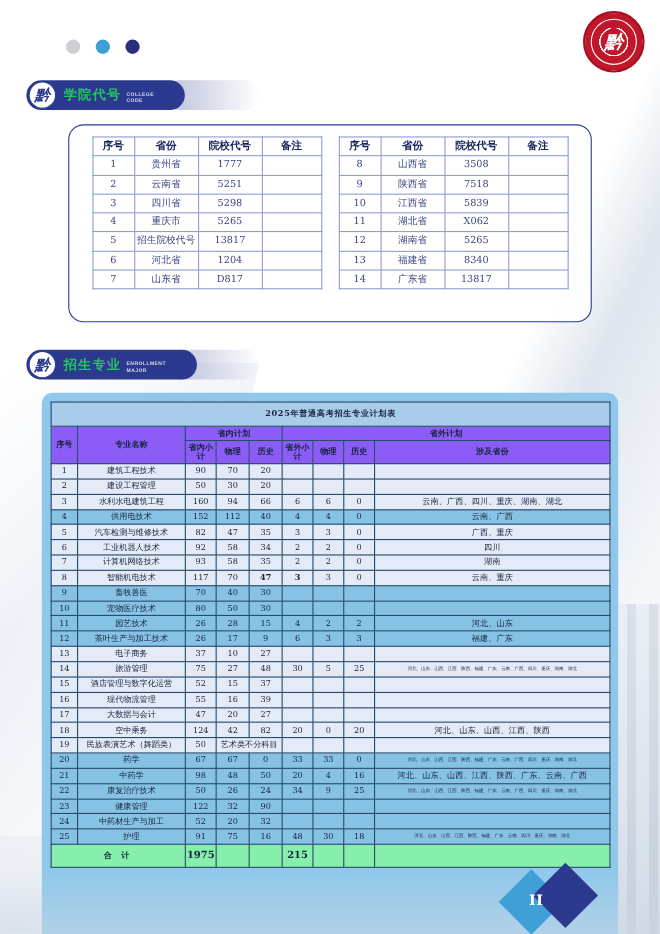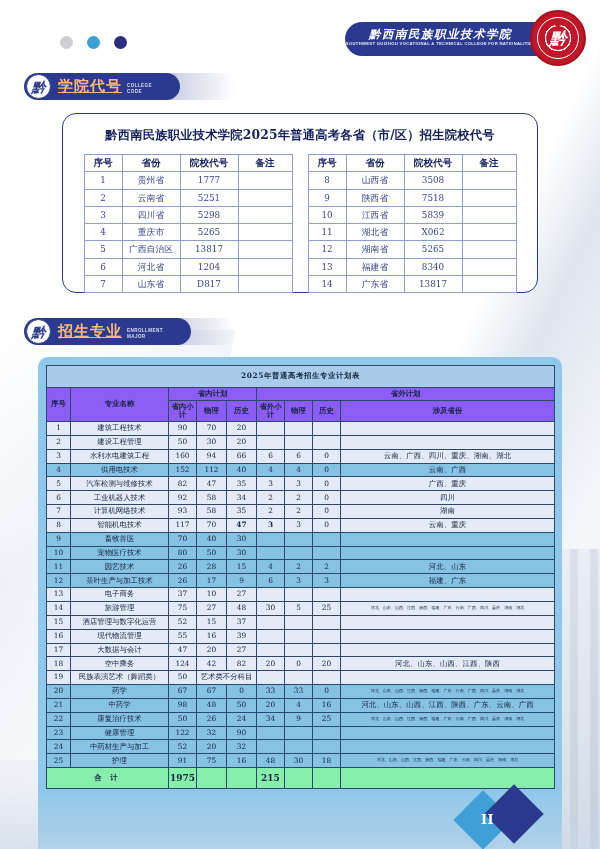--- a/index.html
+++ b/index.html
@@ -112,22 +112,22 @@
     position: absolute; left: 2px; top: 1px;
     width: 25px; height: 25px; border-radius: 50%;
     background: #ffffff; border: 1.5px solid #2b3a8f;
     display: flex; align-items: center; justify-content: center;
   }
   .sec-badge .logo-circ span {
     color: #2b3a8f; font-size: 14px; font-weight: bold; font-style: italic;
     font-family: "DejaVu Serif", serif; line-height: 1;
   }
   .sec-badge .cn {
-    color: #fdba74; font-size: 15px; font-weight: bold;
-    font-family: "DejaVu Serif", serif; letter-spacing: 1px; text-decoration: underline;
+    color: #22c55e; font-size: 12px; font-weight: bold;
+    font-family: "DejaVu Serif", serif; letter-spacing: 1px;
   }
   .sec-badge .en {
     color: #d9def0; font-size: 4.6px; font-weight: bold;
     font-family: "Liberation Sans", sans-serif;
     line-height: 5.6px; margin-left: 5px; margin-top: 5px;
     letter-spacing: .4px;
   }
   .sec-badge-tail {
     position: absolute; height: 27px; width: 86px;
     background: linear-gradient(90deg, rgba(43,58,143,.32), rgba(43,58,143,0));
@@ -241,24 +241,20 @@
   <div class="bg-diag-left"></div>
   <div class="bg-building"></div>
   <div class="bg-building2"></div>
 
   <div class="header">
     <div class="dots">
       <div class="dot gray"></div>
       <div class="dot cyan"></div>
       <div class="dot navy"></div>
     </div>
-    <div class="header-bar">
-      <div class="header-bar-cn">黔西南民族职业技术学院</div>
-      <div class="header-bar-en">SOUTHWEST GUIZHOU VOCATIONAL &amp; TECHNICAL COLLEGE FOR NATIONALITIES</div>
-    </div>
     <div class="school-seal">
       <div class="ring"></div>
       <div class="inner"></div>
       <div class="dotred"></div>
       <div class="mark">黔</div>
     </div>
   </div>
 
   <div class="sec-badge-tail" style="left:150px; top:73px;"></div>
   <div class="sec-badge" style="left:24px; top:73px;">
@@ -266,21 +262,20 @@
       <span>黔</span>
     </div>
     <div class="cn">学院代号</div>
     <div class="en">
       <div>COLLEGE</div>
       <div>CODE</div>
     </div>
   </div>
 
   <div class="card1">
-    <div class="card1-title">黔西南民族职业技术学院2025年普通高考各省（市/区）招生院校代号</div>
     <div class="t1-wrap">
       <table class="t1">
         <thead>
           <tr>
             <th class="c-no">序号</th>
             <th class="c-prov">省份</th>
             <th class="c-code">院校代号</th>
             <th class="c-rem">备注</th>
           </tr>
         </thead>
@@ -304,21 +299,21 @@
               <td class="c-rem"></td>
             </tr>
             <tr>
               <td class="c-no">4</td>
               <td class="c-prov">重庆市</td>
               <td class="c-code">5265</td>
               <td class="c-rem"></td>
             </tr>
             <tr>
               <td class="c-no">5</td>
-              <td class="c-prov">广西自治区</td>
+              <td class="c-prov">招生院校代号</td>
               <td class="c-code">13817</td>
               <td class="c-rem"></td>
             </tr>
             <tr>
               <td class="c-no">6</td>
               <td class="c-prov">河北省</td>
               <td class="c-code">1204</td>
               <td class="c-rem"></td>
             </tr>
             <tr>

